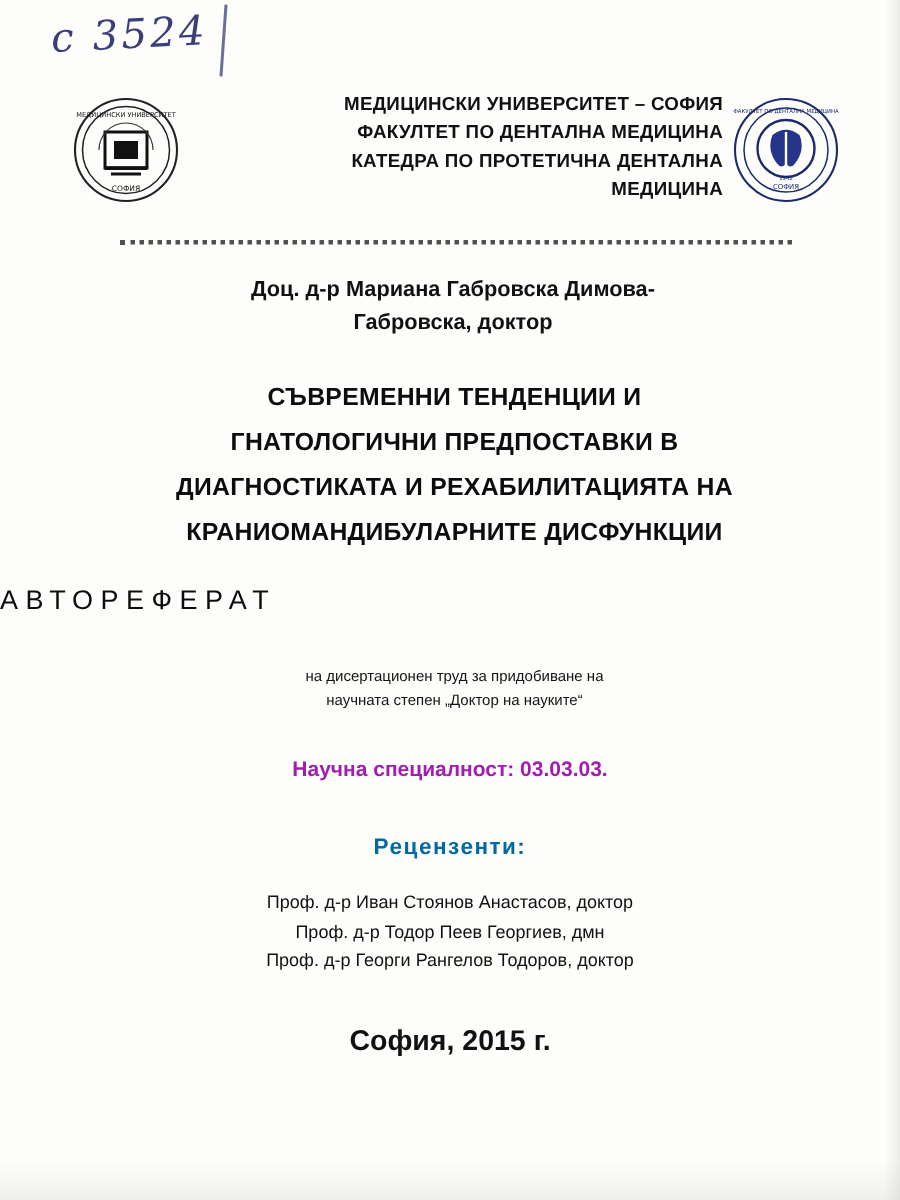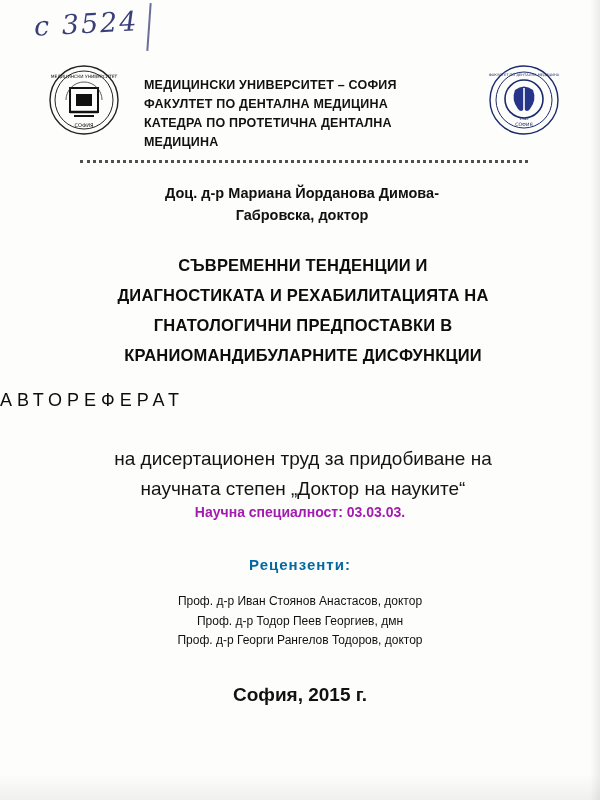--- a/index.html
+++ b/index.html
@@ -61,22 +61,22 @@
   }
   .logo.left { left: 48px; }
   .logo.right { right: 40px; }
 
   .logo svg { display: block; }
 
   .header-text {
     position: absolute;
     left: 144px;
     right: 118px;
-    top: 18px;
-    text-align: left;
+    top: 2px;
+    text-align: right;
     font-size: 12.5px;
     font-weight: bold;
     line-height: 1.52;
     letter-spacing: 0.2px;
     color: #111;
   }
   .header-text div { white-space: nowrap; }
 
   
   .sep {
@@ -129,21 +129,21 @@
     color: #0d0d0d;
   }
 
   
   .subtitle {
     position: absolute;
     top: 444px;
     left: 90px;
     right: 84px;
     text-align: center;
-    font-size: 19px;
+    font-size: 10px;
     line-height: 1.6;
     color: #141414;
   }
 
   
   .speciality {
     position: absolute;
     top: 504px;
     left: 0;
     right: 0;
@@ -245,28 +245,28 @@
         <text x="36" y="11.5" font-size="3.6" text-anchor="middle" fill="#1b2a6b" font-family="DejaVu Sans, sans-serif">ФАКУЛТЕТ ПО ДЕНТАЛНА МЕДИЦИНА</text>
         <text x="36" y="62" font-size="4.6" text-anchor="middle" fill="#1b2a6b" font-family="DejaVu Sans, sans-serif">СОФИЯ</text>
         <text x="36" y="56" font-size="3.6" text-anchor="middle" fill="#1b2a6b" font-family="DejaVu Sans, sans-serif">1942</text>
       </svg>
     </div>
   </div>
 
   <div class="sep"></div>
 
   <div class="author">
-    <div>Доц. д-р Мариана Йорданова Димова-</div>
+    <div>Доц. д-р Мариана Габровска Димова-</div>
     <div>Габровска, доктор</div>
   </div>
 
   <div class="title">
     <div>СЪВРЕМЕННИ ТЕНДЕНЦИИ И</div>
+    <div>ГНАТОЛОГИЧНИ ПРЕДПОСТАВКИ В</div>
     <div>ДИАГНОСТИКАТА И РЕХАБИЛИТАЦИЯТА НА</div>
-    <div>ГНАТОЛОГИЧНИ ПРЕДПОСТАВКИ В</div>
     <div>КРАНИОМАНДИБУЛАРНИТЕ ДИСФУНКЦИИ</div>
   </div>
 
   <div class="doctype">АВТОРЕФЕРАТ</div>
 
   <div class="subtitle">
     <div>на дисертационен труд за придобиване на</div>
     <div>научната степен „Доктор на науките“</div>
   </div>
 

